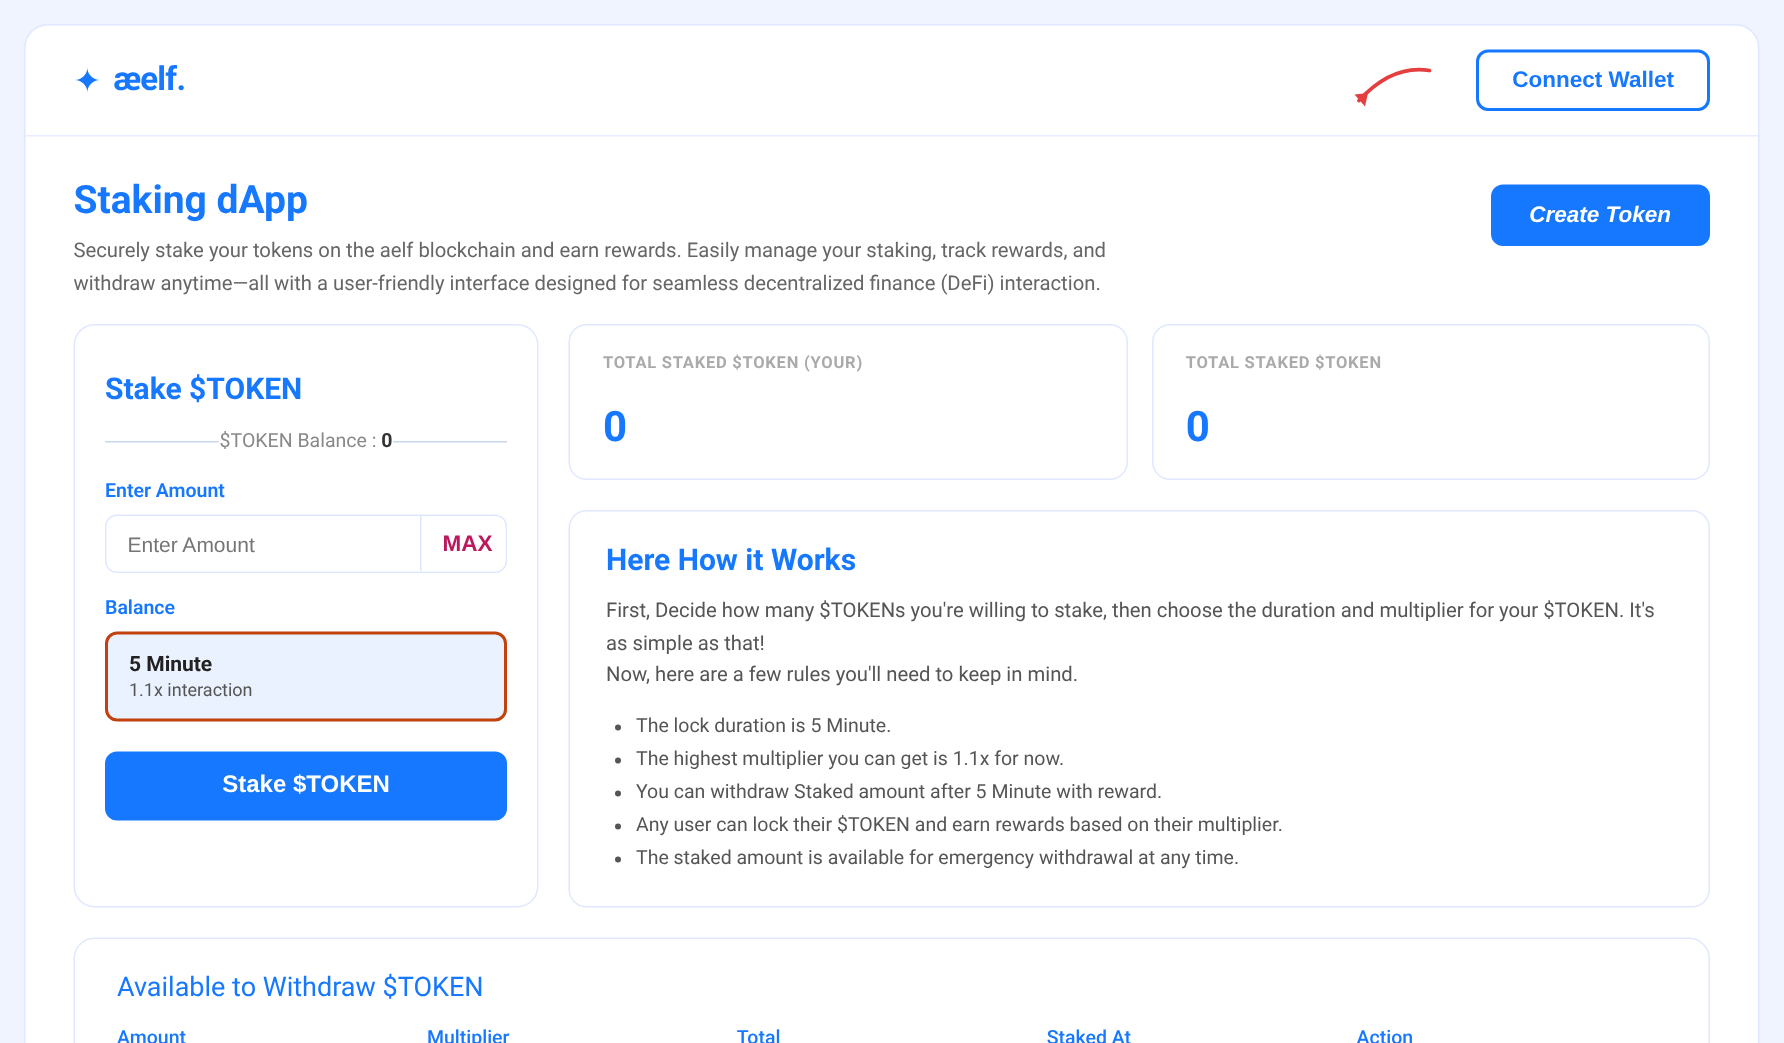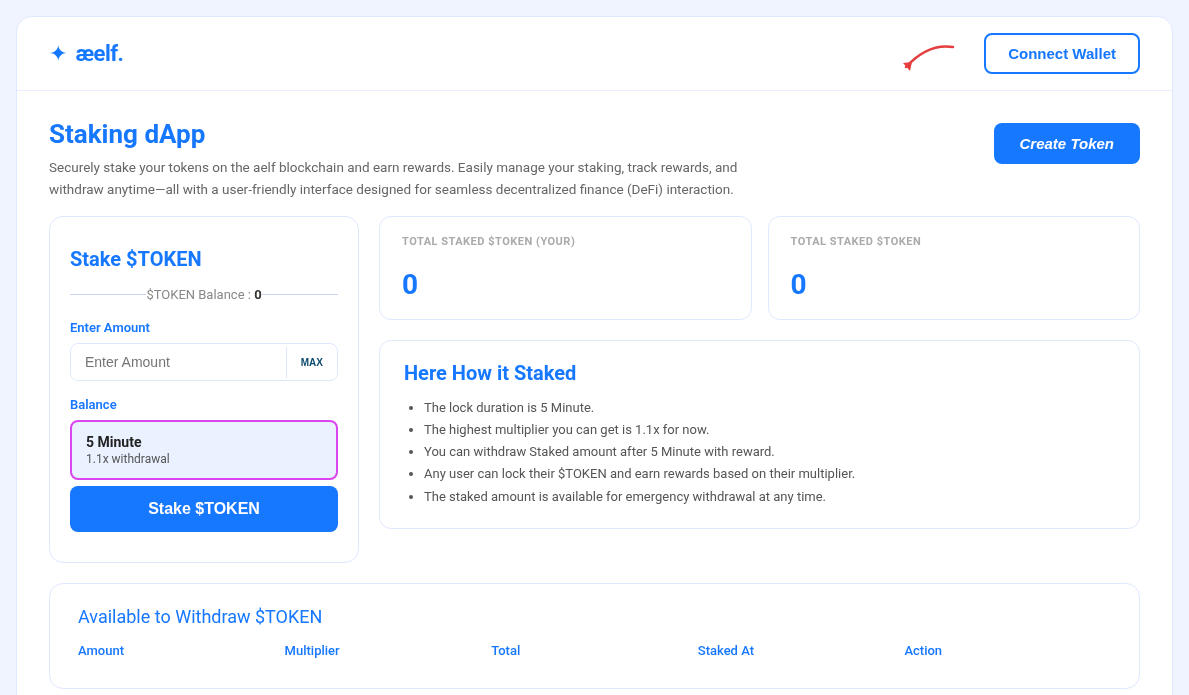--- a/index.html
+++ b/index.html
@@ -156,41 +156,41 @@
       flex: 1;
       border: none;
       outline: none;
       padding: 10px 14px;
       font-size: 14px;
       color: #aaa;
       background: white;
     }
     .max-btn {
       background: white;
-      color: #0c4a6e;
+      color: #be185d;
       border: none;
       border-left: 1.5px solid #dde8ff;
       padding: 10px 14px;
-      font-size: 10px;
+      font-size: 15px;
       font-weight: 700;
       cursor: pointer;
       text-align: center;
     }
     .duration-label {
       color: #1677ff;
       font-size: 13px;
       font-weight: 600;
       margin-bottom: 8px;
     }
     .duration-option {
       background: #eaf1ff;
-      border: 2px solid #d946ef;
+      border: 2px solid #c2410c;
       border-radius: 8px;
       padding: 12px 14px;
-      margin-bottom: 2px;
+      margin-bottom: 16px;
       cursor: pointer;
     }
     .duration-option-title {
       font-size: 14px;
       font-weight: 700;
       color: #222;
       margin-bottom: 2px;
     }
     .duration-option-sub {
       font-size: 12px;
@@ -342,41 +342,45 @@
 
           <div class="field-label">Enter Amount</div>
           <div class="amount-input-row">
             <input class="amount-input" type="text" placeholder="Enter Amount" style="">
             <button class="max-btn">MAX</button>
           </div>
 
           <div class="duration-label">Balance</div>
           <div class="duration-option">
             <div class="duration-option-title">5 Minute</div>
-            <div class="duration-option-sub">1.1x withdrawal</div>
+            <div class="duration-option-sub">1.1x interaction</div>
           </div>
 
           <button class="stake-btn">Stake $TOKEN</button>
         </div>
 
         <div class="right-panel">
 
           <div class="stats-row">
             <div class="stat-card">
               <div class="stat-label">TOTAL STAKED $TOKEN (YOUR)</div>
               <div class="stat-value">0</div>
             </div>
             <div class="stat-card">
               <div class="stat-label">TOTAL STAKED $TOKEN</div>
               <div class="stat-value">0</div>
             </div>
           </div>
 
           <div class="how-it-works">
-            <div class="how-title">Here How it Staked</div>
+            <div class="how-title">Here How it Works</div>
+            <p class="how-intro">
+              <span>First, Decide how many $TOKENs you're willing to stake, then choose the duration and multiplier for your $TOKEN. It's as simple as that!</span><br>
+              <span>Now, here are a few rules you'll need to keep in mind.</span>
+            </p>
             <ul class="how-rules">
               <li>The lock duration is 5 Minute.</li>
               <li>The highest multiplier you can get is 1.1x for now.</li>
               <li>You can withdraw Staked amount after 5 Minute with reward.</li>
               <li>Any user can lock their $TOKEN and earn rewards based on their multiplier.</li>
               <li>The staked amount is available for emergency withdrawal at any time.</li>
             </ul>
           </div>
         </div>
       </div>

